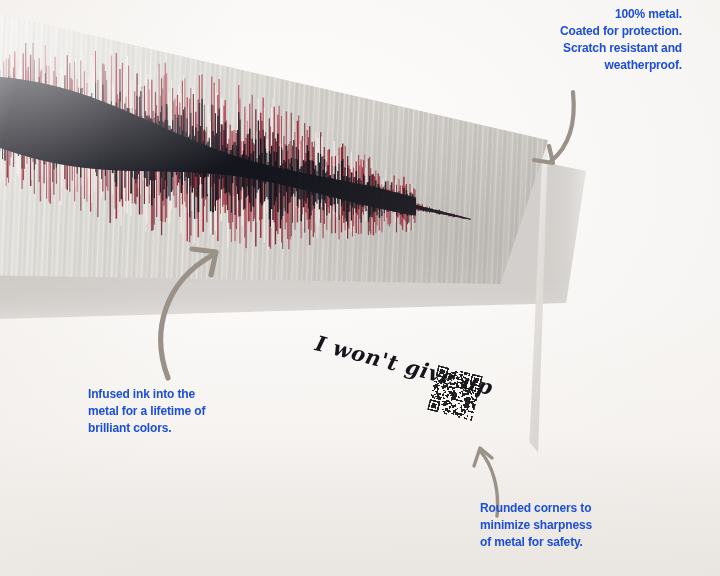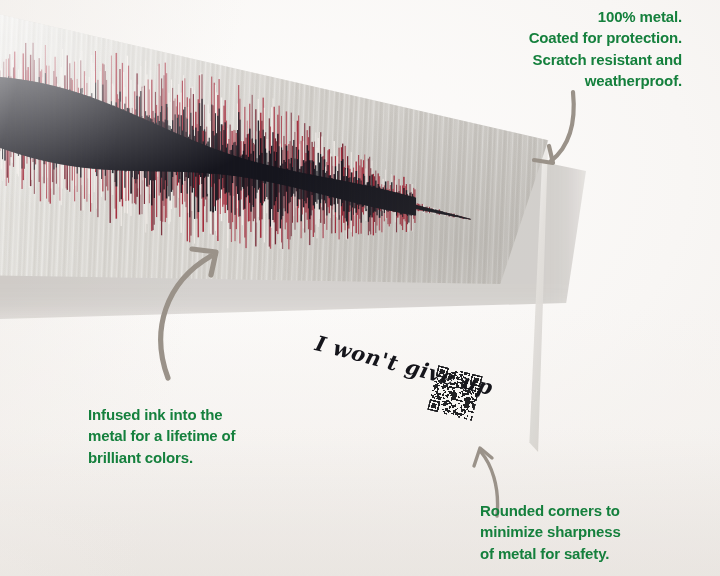--- a/index.html
+++ b/index.html
@@ -163,36 +163,36 @@
     top: 370px;
     width: 46px;
     height: 46px;
     transform: rotate(14deg);
     opacity: 0.95;
   }
 
   
   .callout {
     position: absolute;
-    color: #15803d;
+    color: #1d4ed8;
     font-weight: 700;
-    font-size: 15px;
+    font-size: 12px;
     line-height: 1.42;
     letter-spacing: -0.15px;
     white-space: pre-line;
   }
   #callout-metal {
     right: 38px;
     top: 6px;
     text-align: right;
     width: 330px;
   }
   #callout-ink {
     left: 88px;
-    top: 404px;
+    top: 386px;
     text-align: left;
     width: 250px;
   }
   #callout-corners {
     left: 480px;
     top: 500px;
     text-align: left;
     width: 230px;
   }
 

